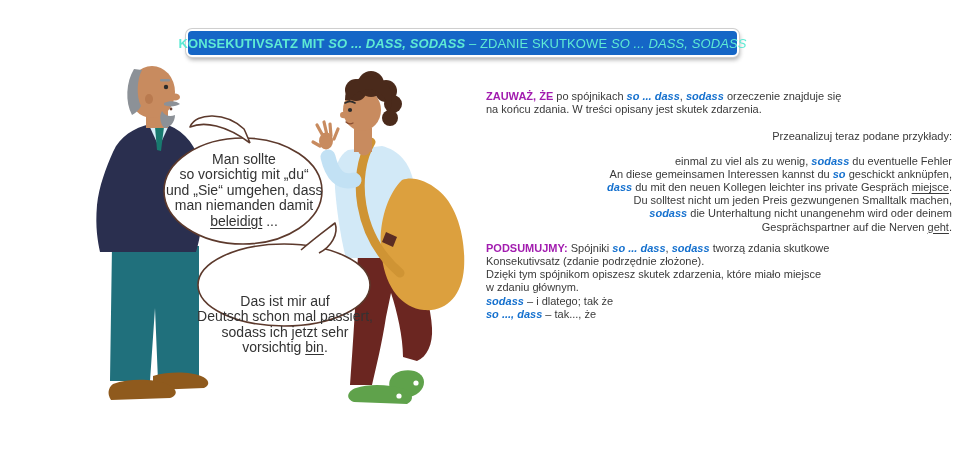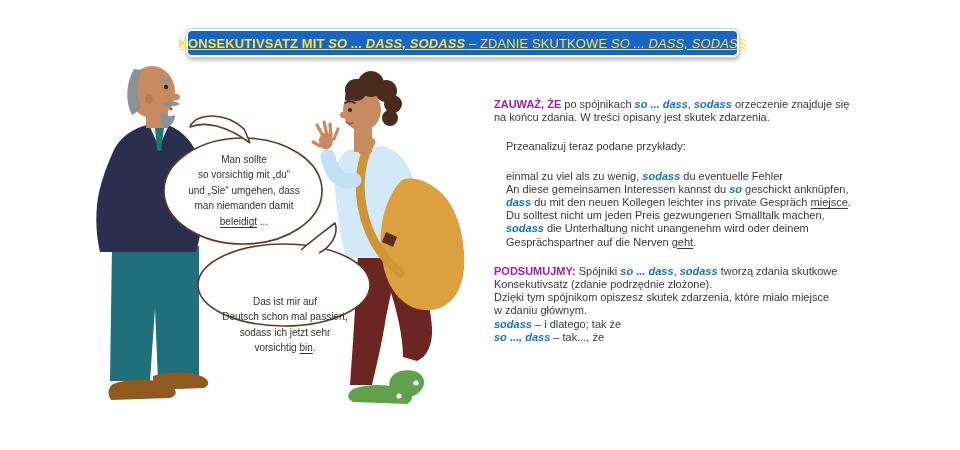--- a/index.html
+++ b/index.html
@@ -13,52 +13,52 @@
   html,body{width:960px;height:450px;background:#fff;overflow:hidden;}
   body{position:relative;font-family:"Liberation Sans","DejaVu Sans",sans-serif;color:var(--text-dark);}
 
   
   .banner{
     position:absolute;left:186px;top:29px;width:553px;height:28px;
     background:var(--banner-blue);
     border:2px solid #fff;border-radius:6px;
     box-shadow:0 0 0 1px #cfcfcf,1px 3px 4px rgba(0,0,0,.3);
     display:flex;align-items:center;justify-content:center;
-    color:#fde047;font-size:13px;white-space:nowrap;letter-spacing:.1px;text-decoration:underline;
+    color:#5eead4;font-size:13px;white-space:nowrap;letter-spacing:.1px;
   }
   .banner .seg-b{font-weight:bold;}
   .banner .seg-bi{font-weight:bold;font-style:italic;}
   .banner .seg-i{font-style:italic;}
   .banner div{display:inline;}
   .banner [data-rich] div{display:inline;}
 
   
   .rightcol{
     position:absolute;left:478px;top:82px;width:482px;
     font-size:11px;line-height:13.2px;white-space:nowrap;
   }
-  .rightcol .block{margin:16px;}
-  .rightcol .indent{margin-left:28px;}
+  .rightcol .block{margin:8px;}
+  .rightcol .indent{margin-left:28px;text-align:right;}
   .rightcol .prompt{margin-top:14px;}
   .rightcol .examples{margin-top:11px;}
   .rightcol .summary{margin-top:5px;}
 
   .seg-b{font-weight:normal;}
   .seg-i{}
   .seg-u{text-decoration:underline;text-underline-offset:2px;}
   .seg-c{color:var(--connector-blue);font-weight:bold;font-style:italic;}
   .seg-p{color:var(--highlight-purple);font-weight:bold;}
 
   
   .scene{position:absolute;left:0;top:0;width:480px;height:450px;}
   .scene svg{position:absolute;left:0;top:0;}
 
   .bubble-text{
     position:absolute;text-align:center;color:#333;
-    font-size:10px;line-height:15.4px;white-space:nowrap;
+    font-size:14px;line-height:15.4px;white-space:nowrap;
   }
   .bubble-text-1{left:166px;top:152px;width:156px;}
   .bubble-text-2{left:197px;top:254px;width:176px;margin-top:40px;}
 </style>
 </head>
 <body>
 
 <div class="scene">
   <svg width="480" height="450" viewBox="0 0 480 450">
 

